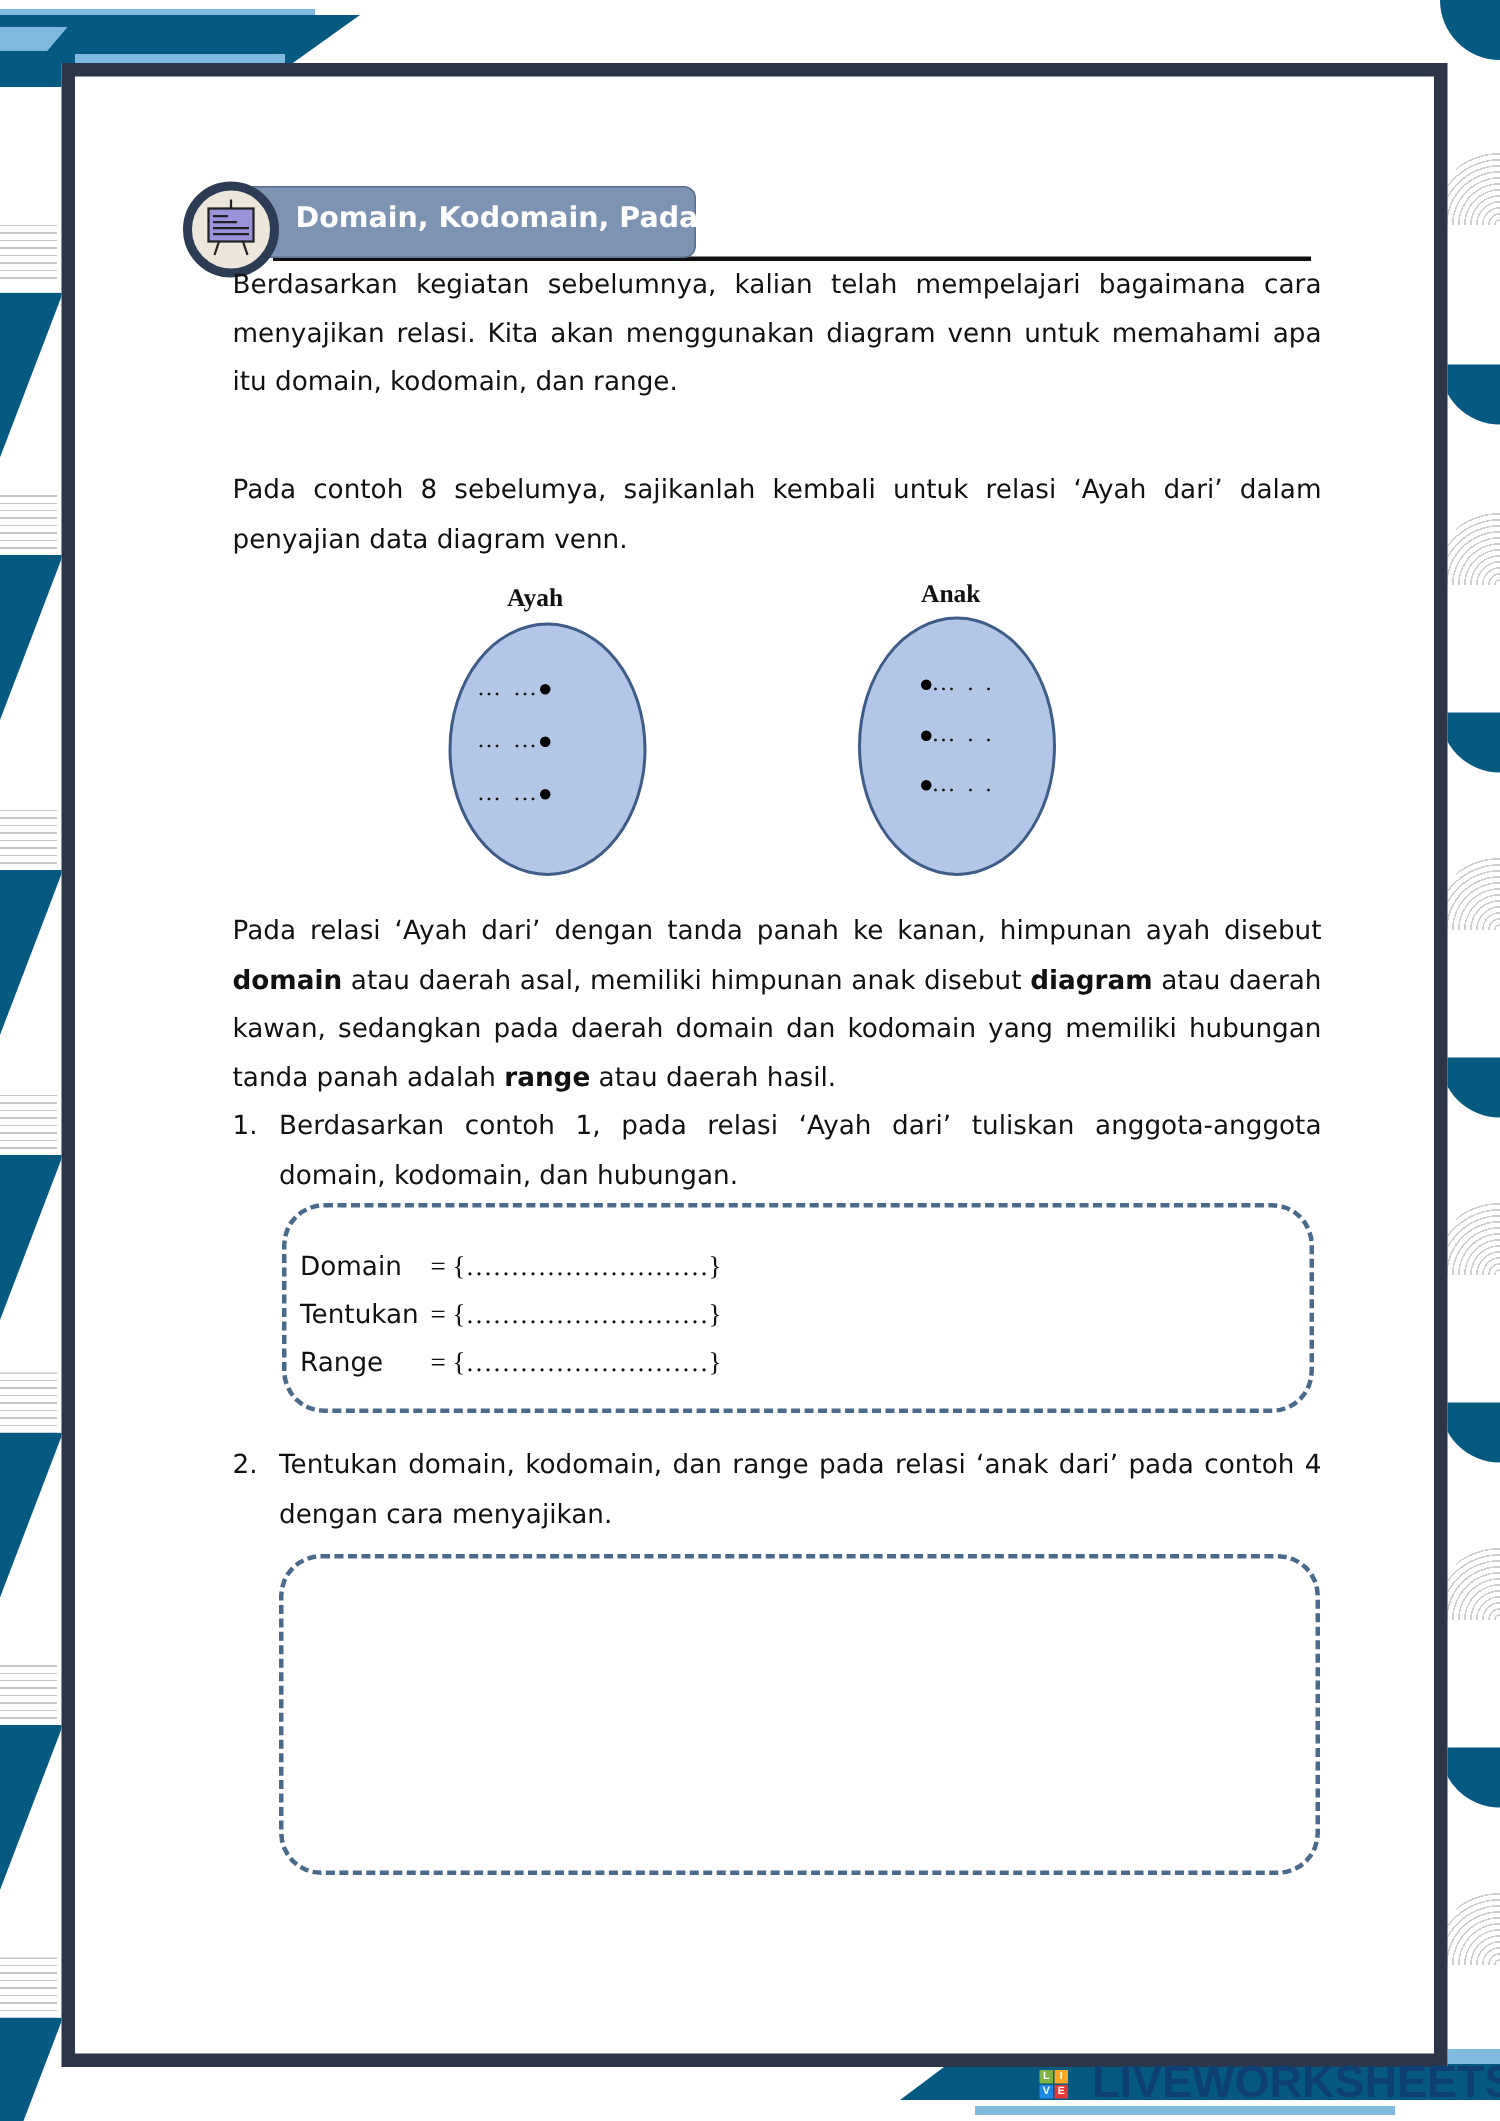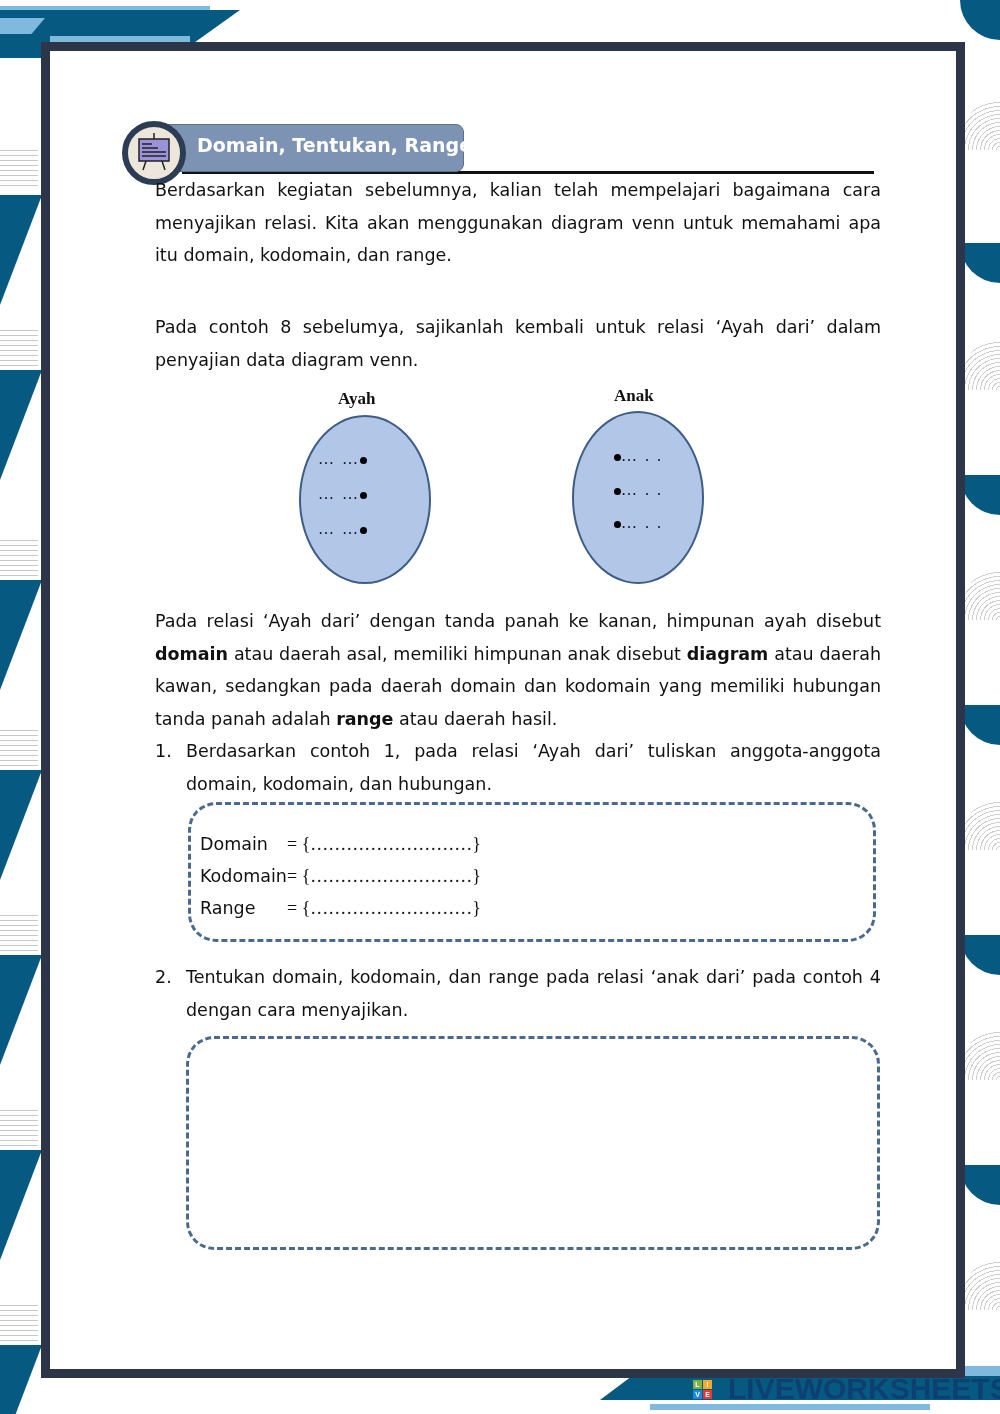--- a/index.html
+++ b/index.html
@@ -114,21 +114,21 @@
       <line x1="26" y1="6" x2="26" y2="12" stroke="#222" stroke-width="1.5"></line>
       <rect x="11" y="12" width="30" height="22" fill="#9b93d9" stroke="#222" stroke-width="1.5"></rect>
       <line x1="14" y1="17" x2="24" y2="17" stroke="#222" stroke-width="1.5"></line>
       <line x1="14" y1="21" x2="30" y2="21" stroke="#222" stroke-width="1.5"></line>
       <line x1="14" y1="25" x2="38" y2="25" stroke="#222" stroke-width="1.5"></line>
       <line x1="14" y1="29" x2="38" y2="29" stroke="#222" stroke-width="1.5"></line>
       <line x1="18" y1="34" x2="15" y2="43" stroke="#222" stroke-width="1.5"></line>
       <line x1="34" y1="34" x2="37" y2="43" stroke="#222" stroke-width="1.5"></line>
     </svg>
   </div>
-  <div class="header-title">Domain, Tentukan, Range</div>
+  <div class="header-title">Domain, Kodomain, Pada</div>
 </div>
 
 <div class="para" style="top:174px">Berdasarkan kegiatan sebelumnya, kalian telah mempelajari bagaimana cara menyajikan relasi. Kita akan menggunakan diagram venn untuk memahami apa itu domain, kodomain, dan range.</div>
 <div class="para" style="top:311px">Pada contoh 8 sebelumya, sajikanlah kembali untuk relasi ‘Ayah dari’ dalam penyajian data diagram venn.</div>
 
 <div>
   <div class="venn-label" style="left:338px; top:389px">Ayah</div>
   <div class="venn-label" style="left:614px; top:386px">Anak</div>
 
   <div class="ellipse" style="left:299px; top:415px; width:128px; height:165px"></div>
@@ -148,21 +148,21 @@
 <div class="list-item" style="top:735px">
   <span class="list-num">1.</span>
   <div class="list-text">Berdasarkan contoh 1, pada relasi ‘Ayah dari’ tuliskan anggota-anggota domain, kodomain, dan hubungan.</div>
 </div>
 
 <div class="dash-box" style="left:188px; top:802px; width:682px; height:134px"></div>
 <div class="ans-row" style="top:834px">
   <span class="ans-label" style="width:87px">Domain</span><span class="ans-eq">= {………………………}</span>
 </div>
 <div class="ans-row" style="top:866px">
-  <span class="ans-label" style="width:87px">Kodomain</span><span class="ans-eq">= {………………………}</span>
+  <span class="ans-label" style="width:87px">Tentukan</span><span class="ans-eq">= {………………………}</span>
 </div>
 <div class="ans-row" style="top:898px">
   <span class="ans-label" style="width:87px">Range</span><span class="ans-eq">= {………………………}</span>
 </div>
 
 <div class="list-item" style="top:961px">
   <span class="list-num">2.</span>
   <div class="list-text">Tentukan domain, kodomain, dan range pada relasi ‘anak dari’ pada contoh 4 dengan cara menyajikan.</div>
 </div>
 

